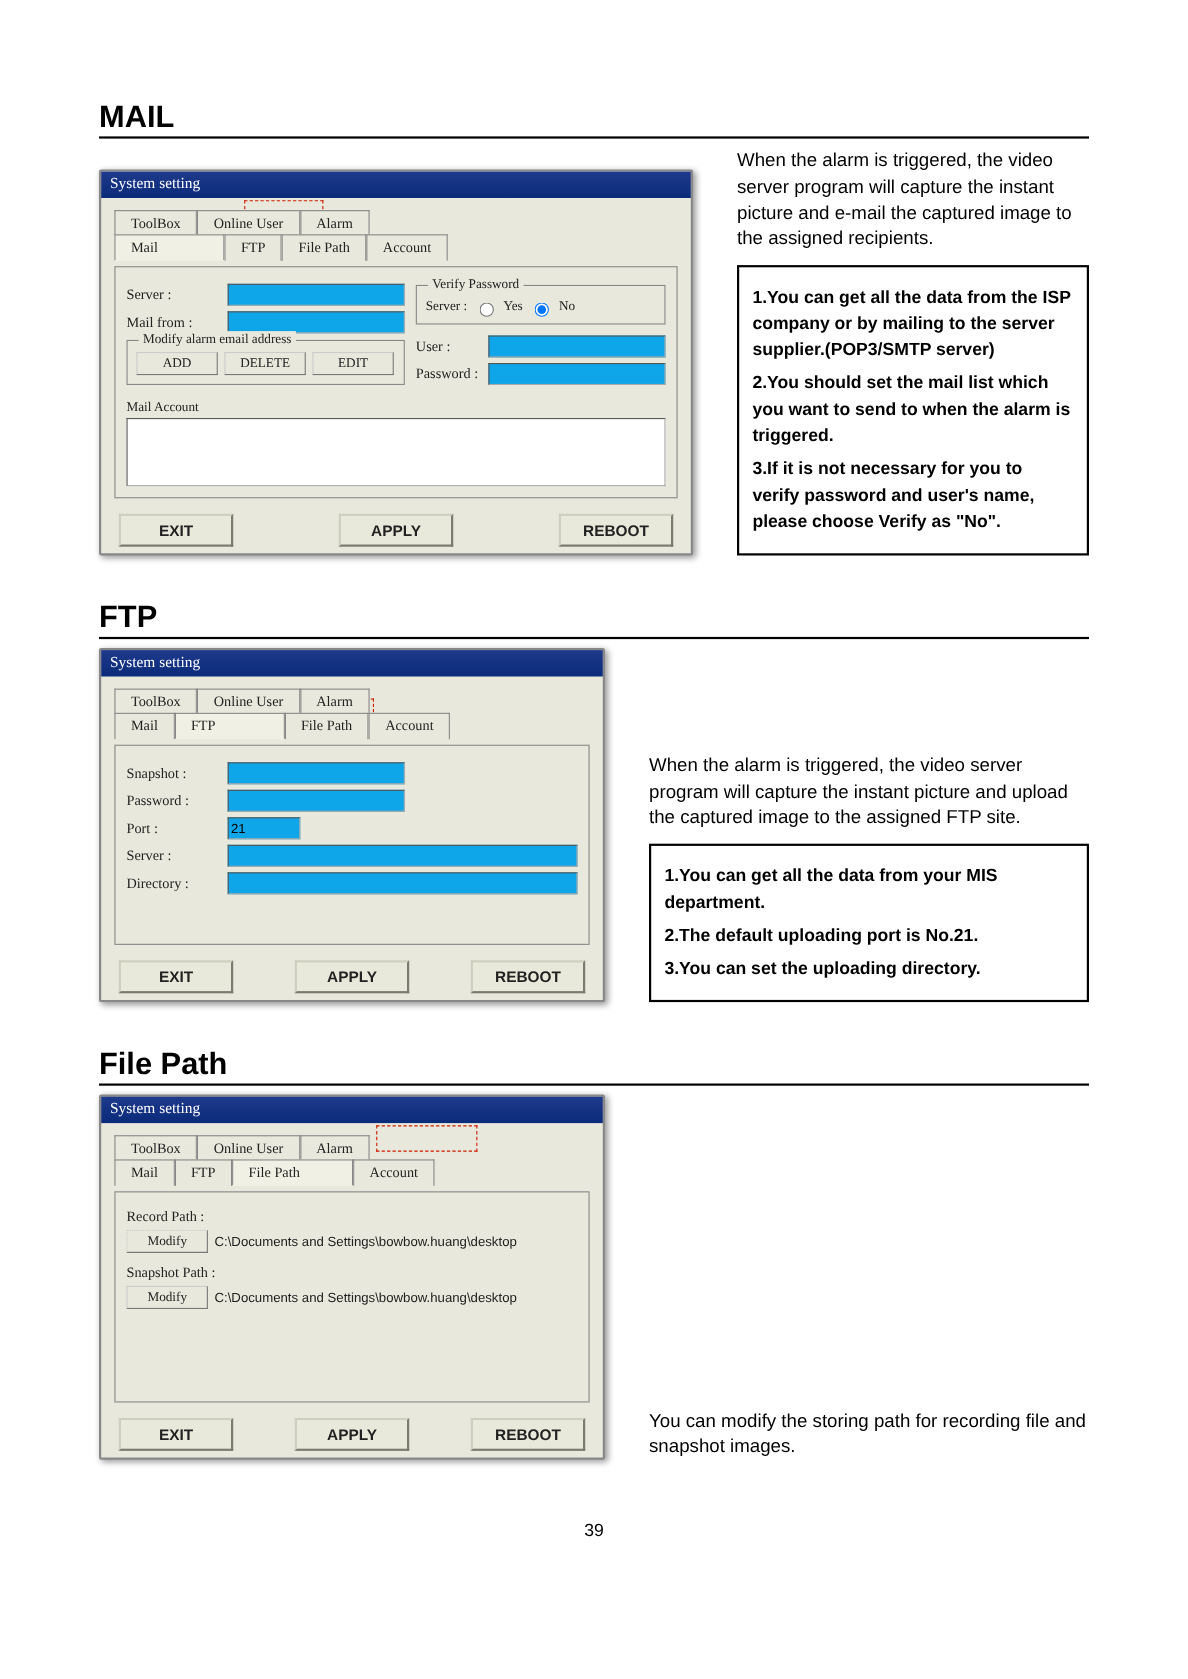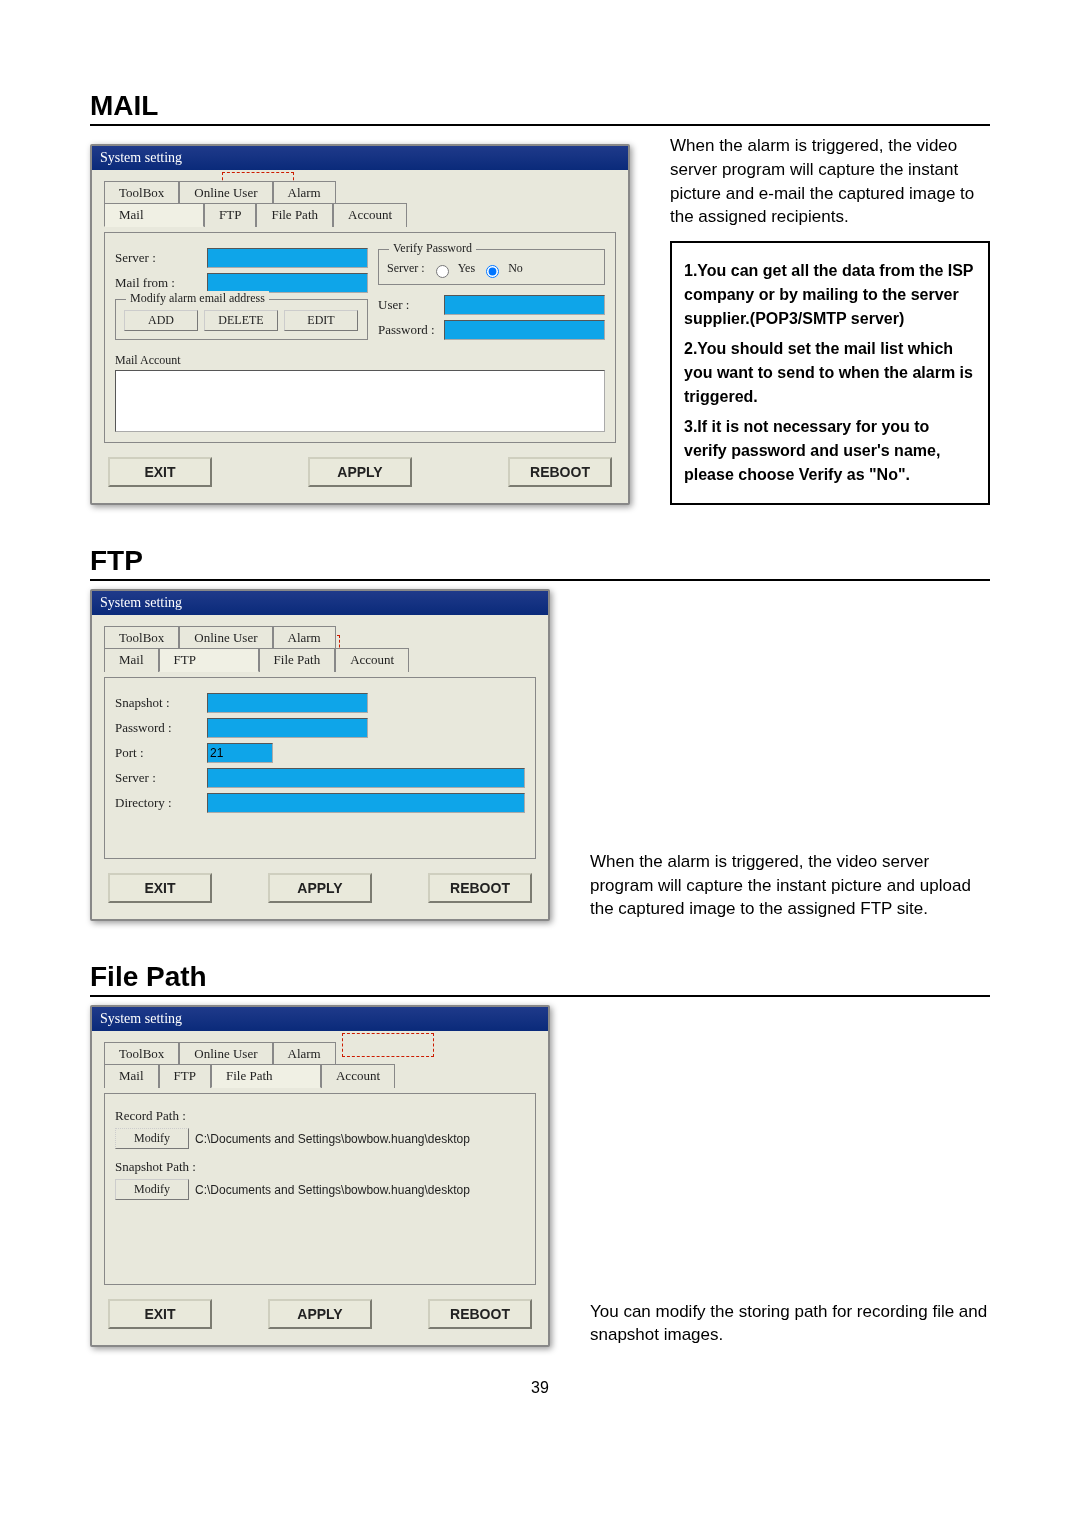--- a/index.html
+++ b/index.html
@@ -38,21 +38,21 @@
     position: relative;
   }
   .dialog-title {
     background: linear-gradient(#1f3a8a,#0a2a7a);
     color: #fff;
     font-size: 14px;
     padding: 4px 8px;
     font-family: "Times New Roman", serif;
   }
   .dialog-body {
-    padding: 10px 12px 16px 12px;
+    padding: 10px 12px 6px 12px;
     font-family: "Times New Roman", serif;
     color: #222;
     font-size: 14px;
   }
   .tabs {
     display: flex;
     flex-wrap: wrap;
     gap: 0;
     margin-bottom: 6px;
   }
@@ -147,21 +147,21 @@
   .radio { position: relative; top: 2px; }
   .info-box {
     border: 2px solid #000;
     padding: 10px 12px;
     font-size: 16px;
     font-weight: 700;
     margin-top: 12px;
     line-height: 1.5;
   }
   .info-item { margin: 6px 0; }
-  .page-num { text-align: center; font-size: 16px; margin-top: 32px; }
+  .page-num { text-align: center; font-size: 16px; margin-top: 56px; }
   .red-dash {
     position: absolute;
     border: 1.5px dashed #cc1b00;
     pointer-events: none;
   }
   .path-text {
     font-size: 12px;
     color: #222;
     margin-left: 6px;
     font-family: Arial, sans-serif;
@@ -302,20 +302,25 @@
           <div class="btn-bar">
             <div class="exit-btn">EXIT</div>
             <div class="apply-btn">APPLY</div>
             <div class="reboot-btn">REBOOT</div>
           </div>
         </div>
       </div>
     </div>
     <div class="right-col">
       <div>When the alarm is triggered, the video server program will capture the instant picture and upload the captured image to the assigned FTP site.</div>
+      <div class="info-box">
+        <div class="info-item">1.You can get all the data from your MIS department.</div>
+        <div class="info-item">2.The default uploading port is No.21.</div>
+        <div class="info-item">3.You can set the uploading directory.</div>
+      </div>
     </div>
   </div>
 
   
   <div class="section-title" style="margin-top:40px;">File Path</div>
   <div class="row">
     <div class="left-col">
       <div class="dialog" style="position:relative;">
         <div class="red-dash" style="top:26px; left:250px; width:90px; height:22px;"></div>
         <div class="dialog-title">System setting</div>

